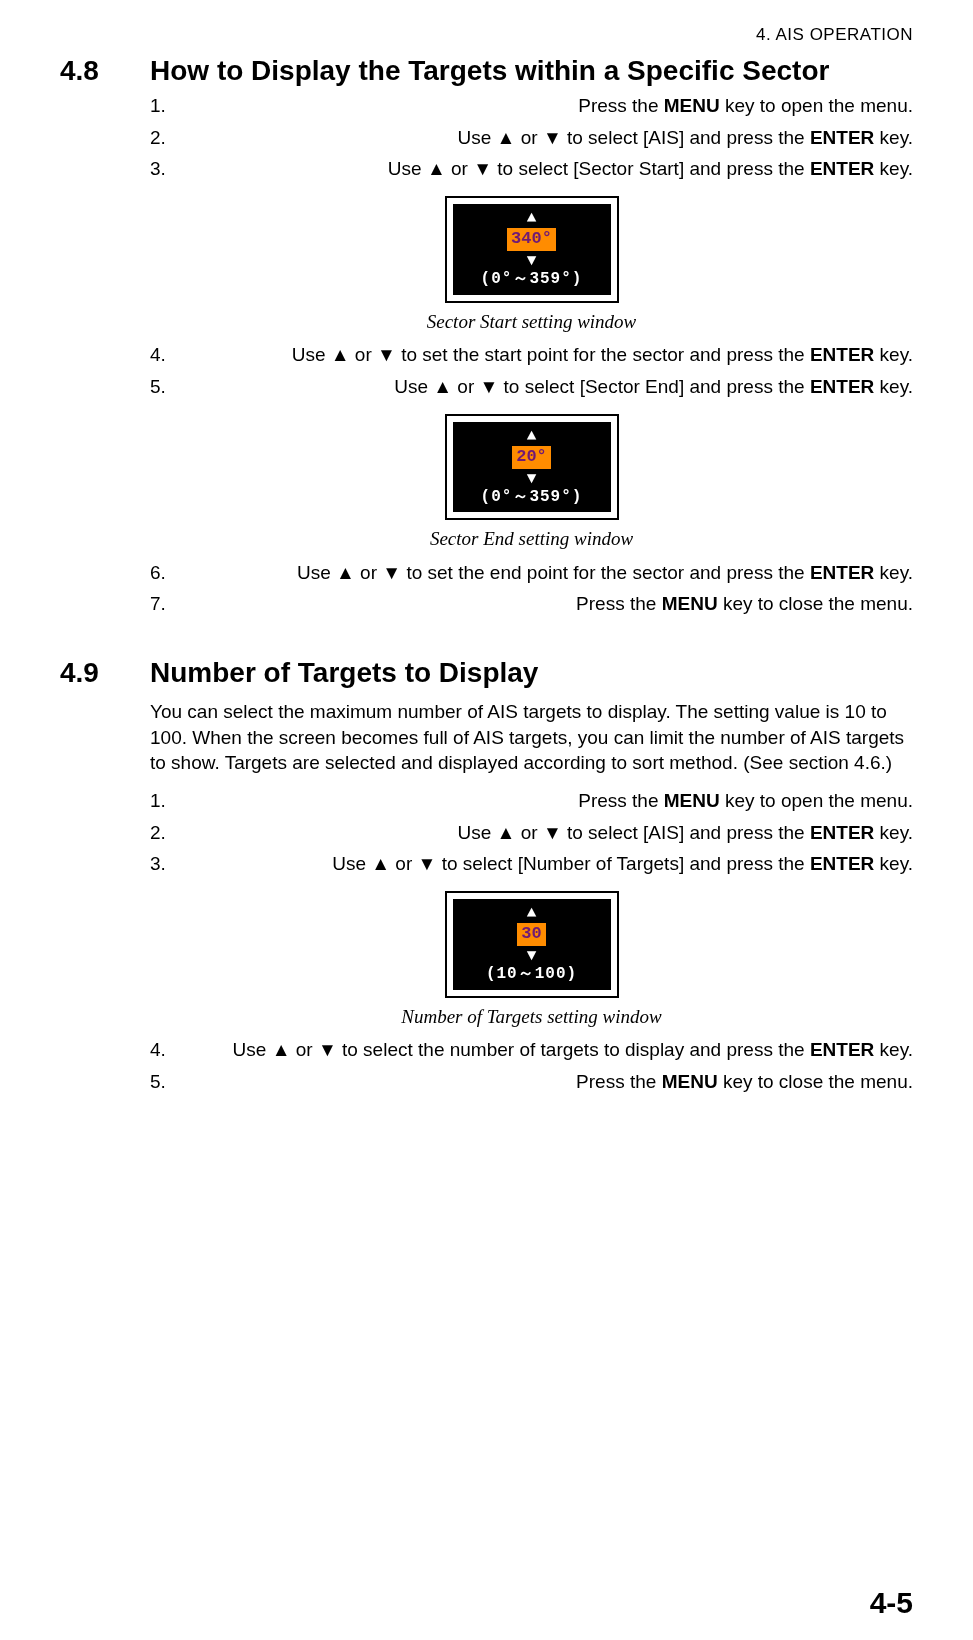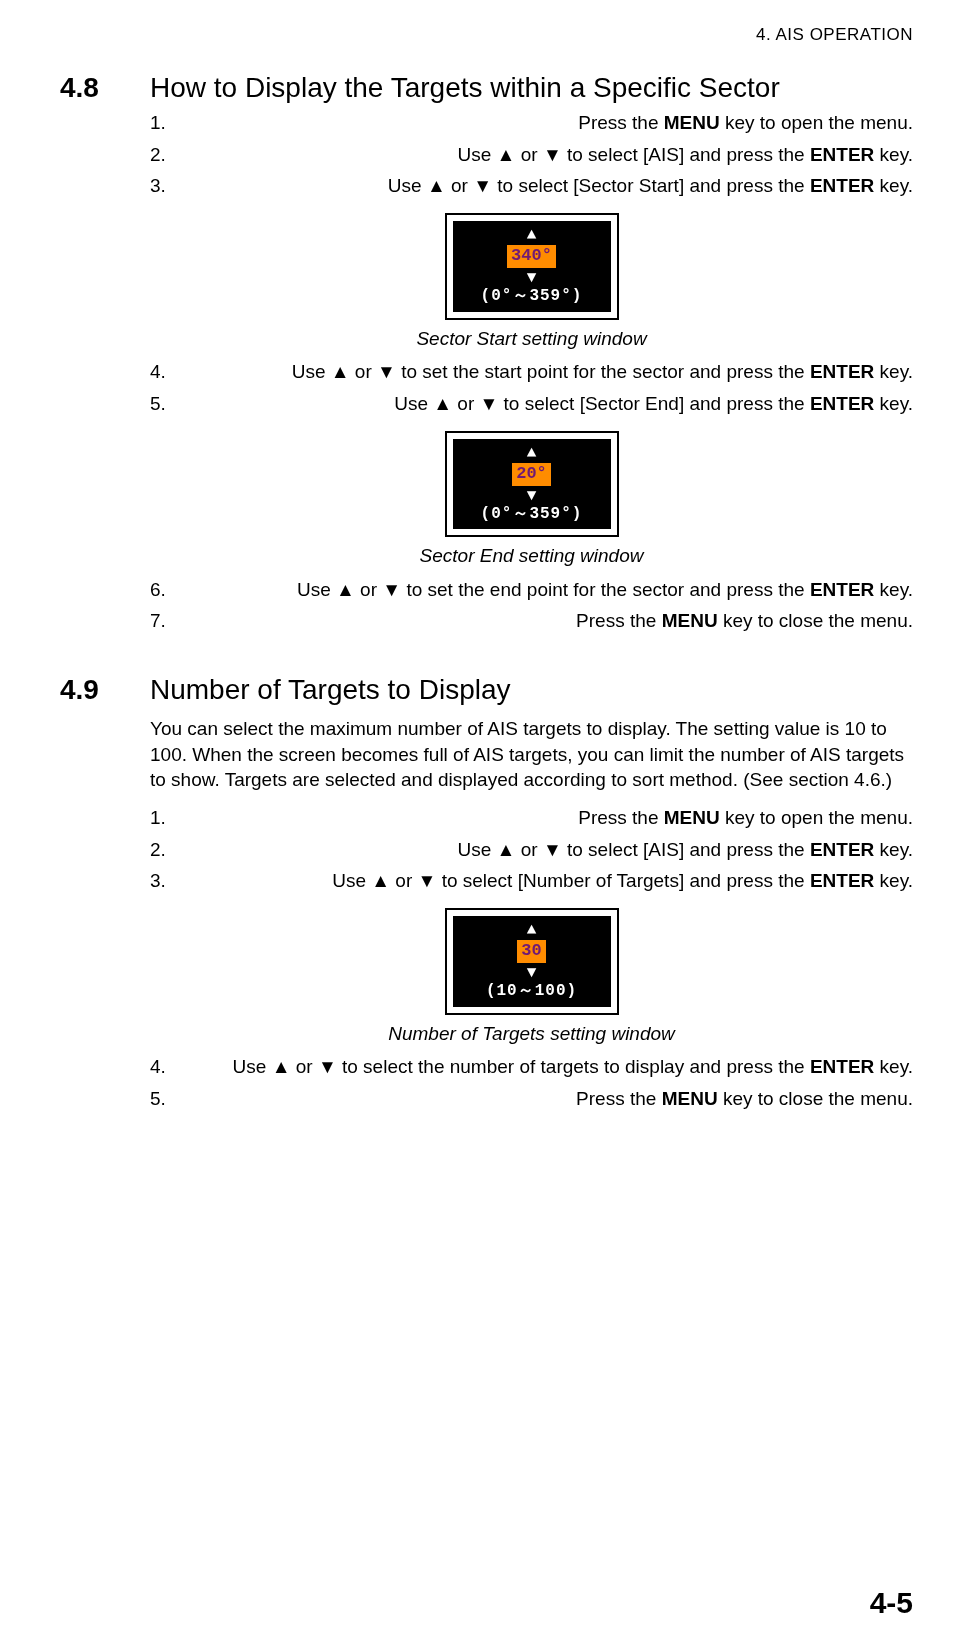--- a/index.html
+++ b/index.html
@@ -13,39 +13,39 @@
     width: 973px;
     height: 1640px;
     position: relative;
     box-sizing: border-box;
     padding: 25px 60px 30px 60px;
   }
   .header-right {
     text-align: right;
     font-size: 17px;
     letter-spacing: 0.5px;
-    margin-bottom: 27px;
+    margin-bottom: 10px;
   }
   .section {
     margin-bottom: 40px;
   }
   .section-heading {
     display: flex;
     align-items: flex-start;
     margin-bottom: 6px;
   }
   .sec-num {
     flex: 0 0 90px;
     font-size: 28px;
     font-weight: bold;
   }
   .sec-title {
     flex: 1;
     font-size: 28px;
-    font-weight: normal;
+    font-weight: bold;
     line-height: 1.15;
   }
   .sec-body {
     margin-left: 90px;
     font-size: 19px;
     line-height: 1.35;
   }
   .para {
     margin: 10px 0 12px 0;
   }
@@ -103,20 +103,21 @@
   }
   .lcd .range {
     font-size: 16px;
     letter-spacing: 1px;
   }
   .caption {
     text-align: center;
     font-style: italic;
     font-size: 19px;
     margin: 6px 0 8px 0;
+    font-family: Liberation Serif, serif;
   }
   .footer-pn {
     position: absolute;
     bottom: 20px;
     right: 60px;
     font-size: 30px;
     font-weight: bold;
   }
 </style>
 </head>

